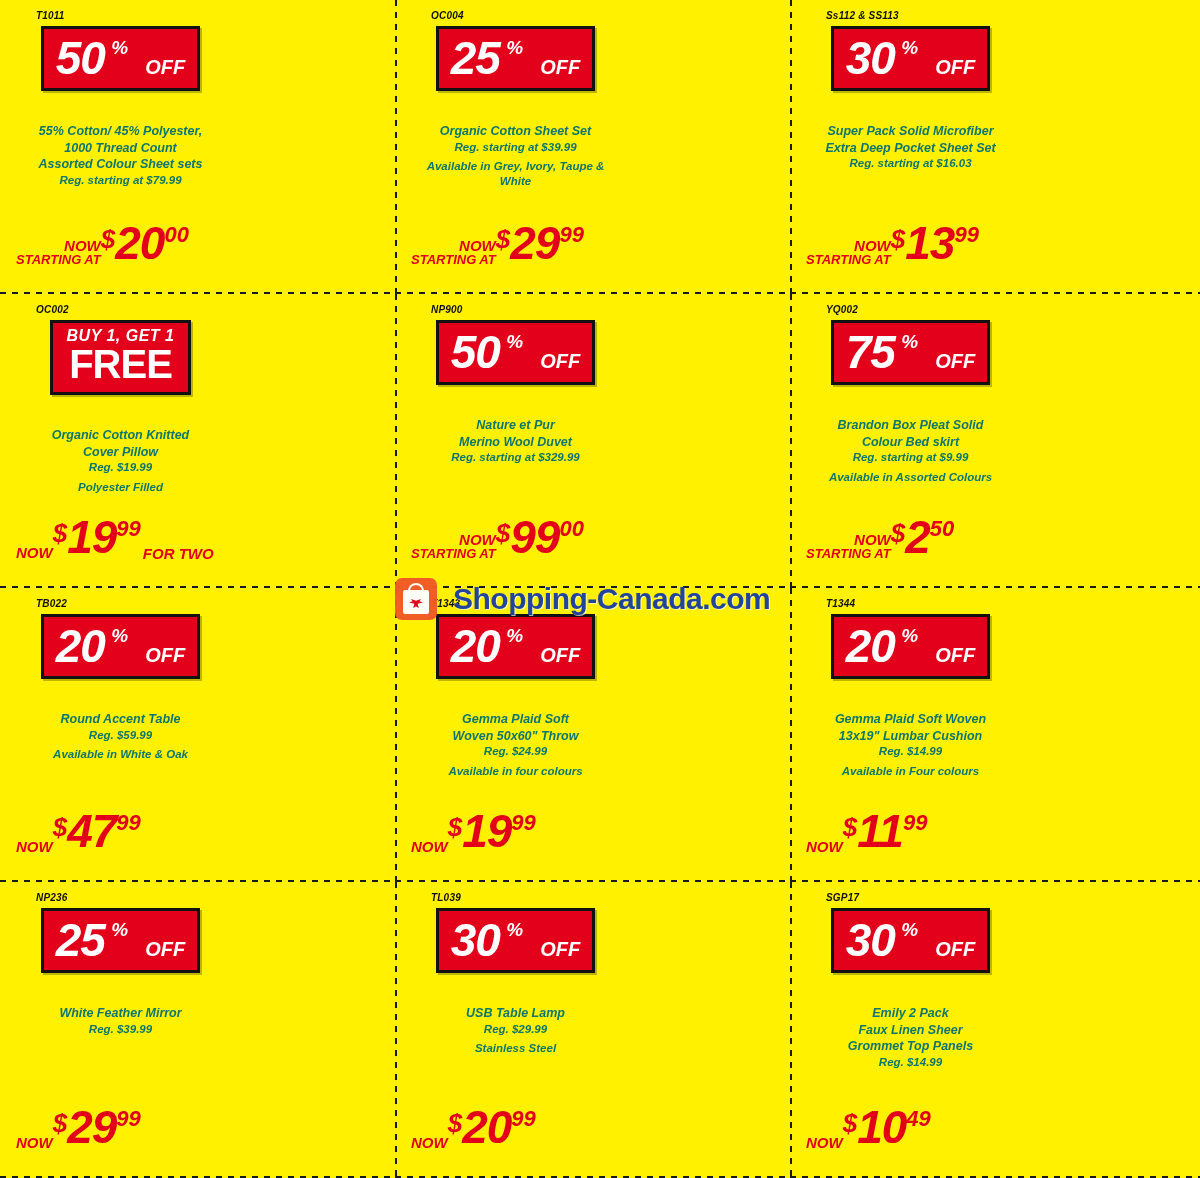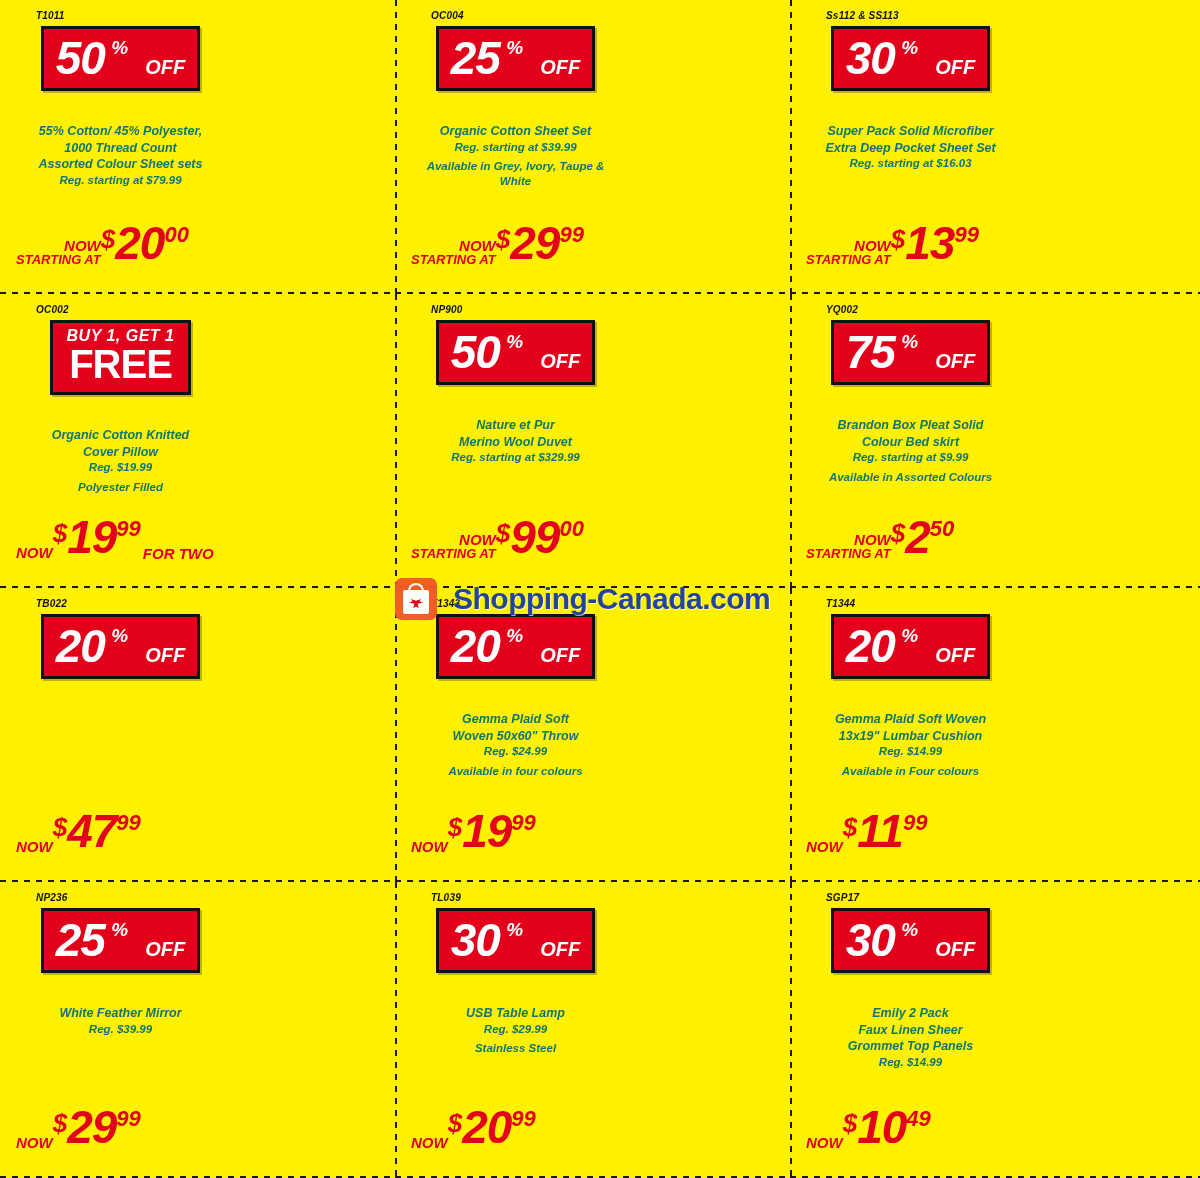--- a/index.html
+++ b/index.html
@@ -685,20 +685,25 @@
 
       <div class="sku">TB022</div>
       <div class="left">
         <div class="badge">
           <span class="pct">20</span>
           <span class="sup">
             <span class="s1">%</span>
             <span class="s2">OFF</span>
           </span>
         </div>
+        <div class="desc">
+          <div>Round Accent Table</div>
+          <div class="reg">Reg. $59.99</div>
+          <span class="avail">Available in White &amp; Oak</span>
+        </div>
       </div>
       <div class="pricewrap">
         <span class="lead">
           <span class="now">NOW</span>
         </span><span class="dollar">$</span><span class="big">47</span><span class="cents">99</span>
       </div>
       <div class="photo ph-table">
 
         <div class="legA"></div>
 

